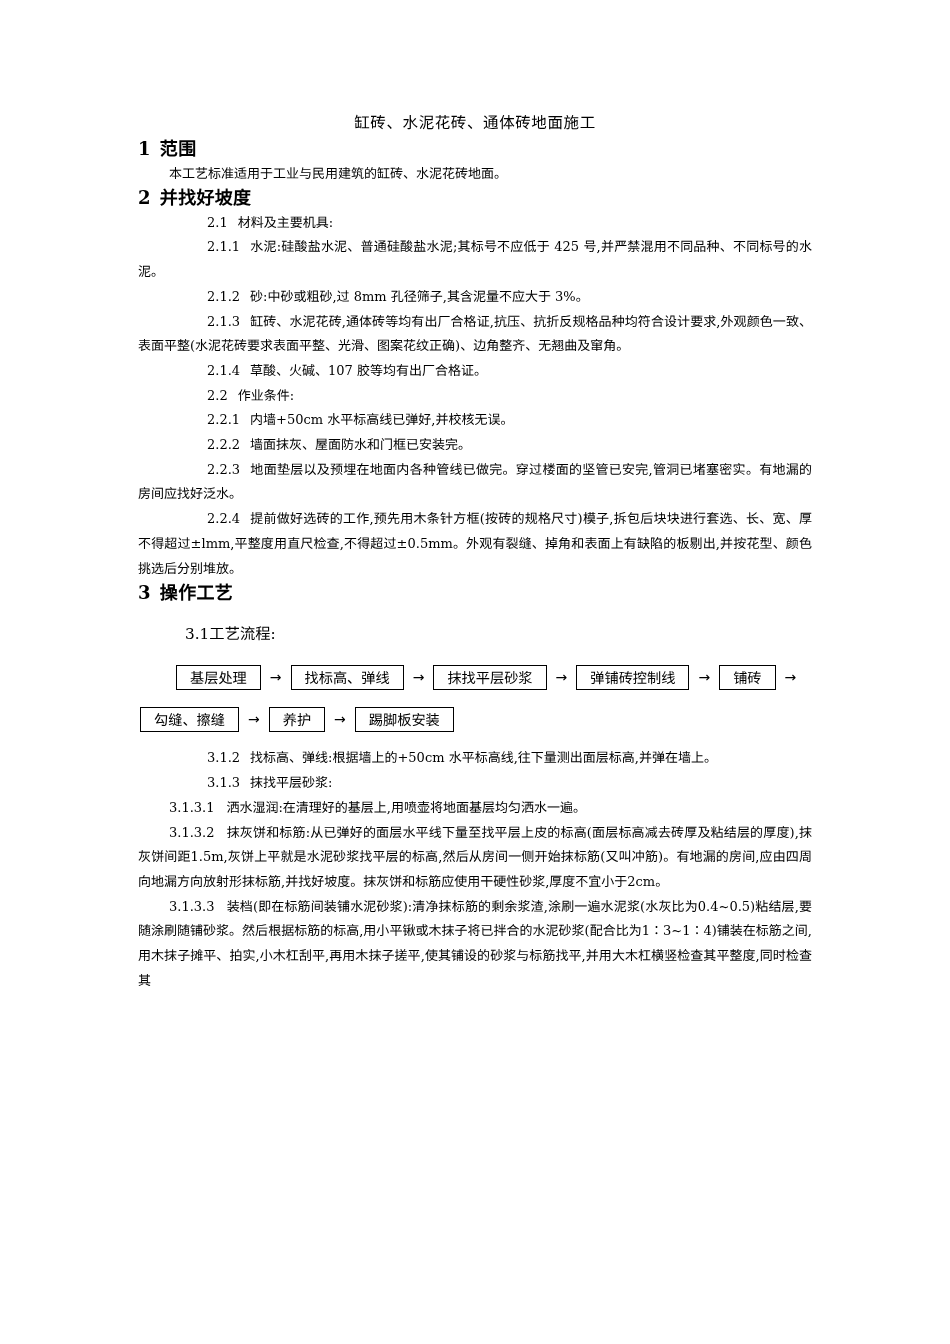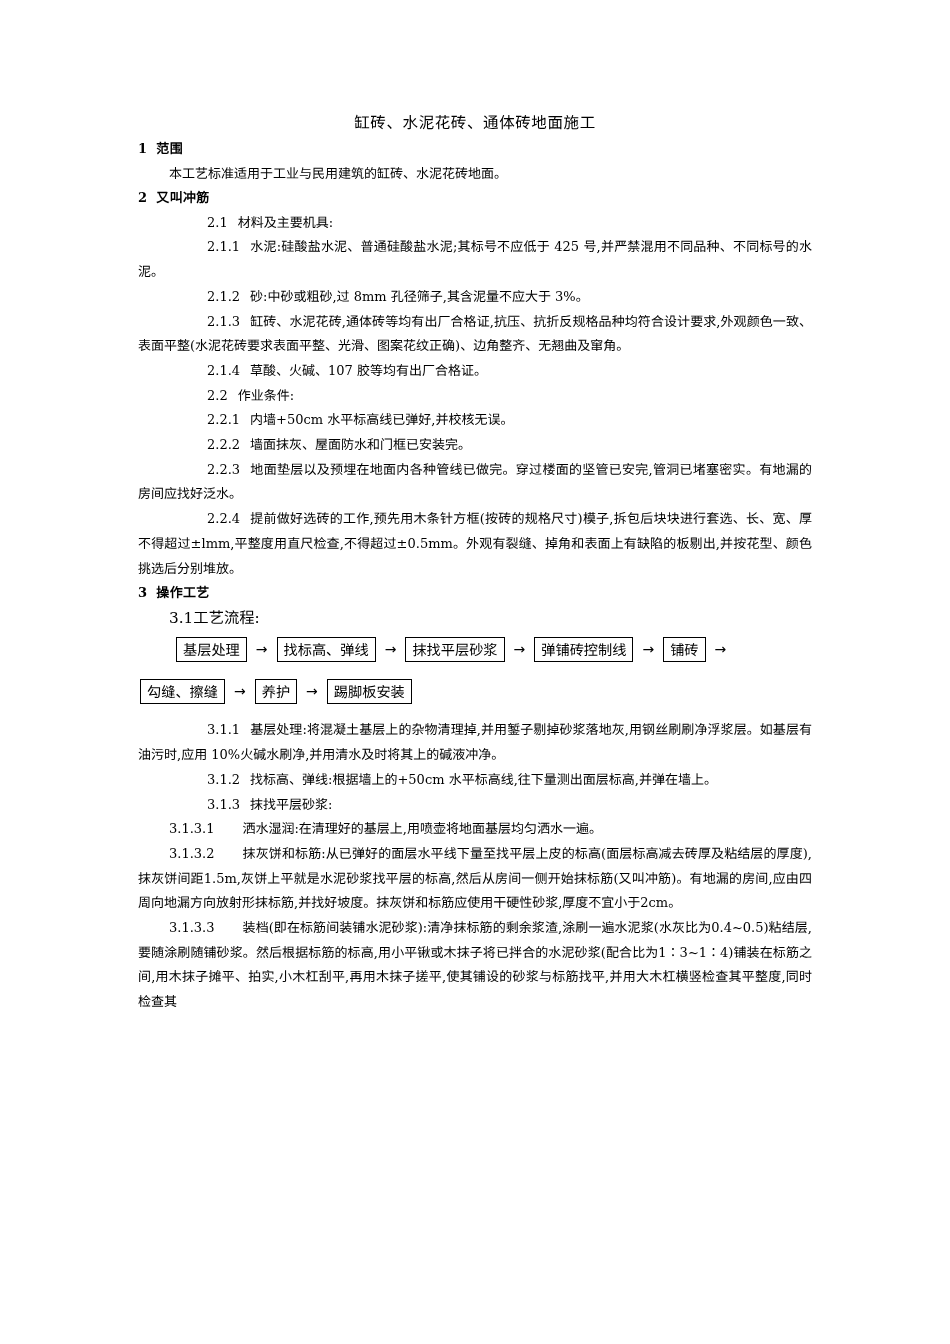--- a/index.html
+++ b/index.html
@@ -27,42 +27,42 @@
   }
   .doc-title {
     text-align: center;
     font-size: 15.5px;
     line-height: 22px;
     letter-spacing: 0.6px;
     margin: 0 0 3px 0;
     font-weight: normal;
   }
   .heading {
-    font-size: 13px;
+    font-size: 18px;
     line-height: 24.5px;
     font-weight: bold;
     margin: 0;
     letter-spacing: 0.3px;
     white-space: nowrap;
   }
   .heading .num { margin-right: 9px; }
   .para {
     font-size: 13px;
     line-height: 24.7px;
     margin: 0;
     text-align: justify;
     text-justify: inter-ideograph;
     text-indent: 31px;
   }
   .para .lbl { margin-right: 10px; margin-left: 38px; }
-  .para .lbl-wide { margin-right: 28px; }
+  .para .lbl-wide { margin-right: 12px; }
   .nowrap-line {
     font-size: 15.3px;
     line-height: 24.7px;
-    margin: 0;
+    margin: 16px;
     text-indent: 31px;
     white-space: nowrap;
   }
 
   
   .flow {
     margin: 4px 0 2px 0;
     padding: 0;
   }
   .flow-row {
@@ -70,21 +70,21 @@
     align-items: center;
     height: 30px;
     margin-bottom: 12px;
   }
   .flow-row.row1 { margin-left: 38px; }
   .flow-row.row2 { margin-left: 2px; }
   .flow-box {
     border: 1.4px solid #000;
     height: 25px;
     line-height: 25px;
-    padding: 0 6px;
+    padding: 0 13px;
     font-size: 14.2px;
     white-space: nowrap;
     text-align: left;
     box-sizing: border-box;
     background: #fff;
   }
   .flow-arrow {
     font-size: 14px;
     line-height: 25px;
     padding: 0 9px;
@@ -99,21 +99,21 @@
 <div class="page">
 
   <div class="doc-title">缸砖、水泥花砖、通体砖地面施工</div>
 
   <div class="heading">
     <span class="num">1</span><span>范围</span>
   </div>
   <div class="para">本工艺标准适用于工业与民用建筑的缸砖、水泥花砖地面。</div>
 
   <div class="heading">
-    <span class="num">2</span><span>又叫冲筋</span>
+    <span class="num">2</span><span>并找好坡度</span>
   </div>
 
   <div class="para">
     <span class="lbl">2.1</span><span>材料及主要机具:</span>
   </div>
 
   <div class="para">
     <span class="lbl">2.1.1</span><span>水泥:硅酸盐水泥、普通硅酸盐水泥;其标号不应低于 425 号,并严禁混用不同品种、不同标号的水泥。</span>
   </div>
 
@@ -175,23 +175,20 @@
     </div>
     <div class="flow-row row2">
       <div class="flow-box">勾缝、擦缝</div>
       <div class="flow-arrow">→</div>
       <div class="flow-box">养护</div>
       <div class="flow-arrow">→</div>
       <div class="flow-box">踢脚板安装</div>
     </div>
   </div>
 
-  <div class="para">
-    <span class="lbl">3.1.1</span><span>基层处理:将混凝土基层上的杂物清理掉,并用錾子剔掉砂浆落地灰,用钢丝刷刷净浮浆层。如基层有油污时,应用 10%火碱水刷净,并用清水及时将其上的碱液冲净。</span>
-  </div>
 
   <div class="para">
     <span class="lbl">3.1.2</span><span>找标高、弹线:根据墙上的+50cm 水平标高线,往下量测出面层标高,并弹在墙上。</span>
   </div>
 
   <div class="para">
     <span class="lbl">3.1.3</span><span>抹找平层砂浆:</span>
   </div>
 
   <div class="para">

